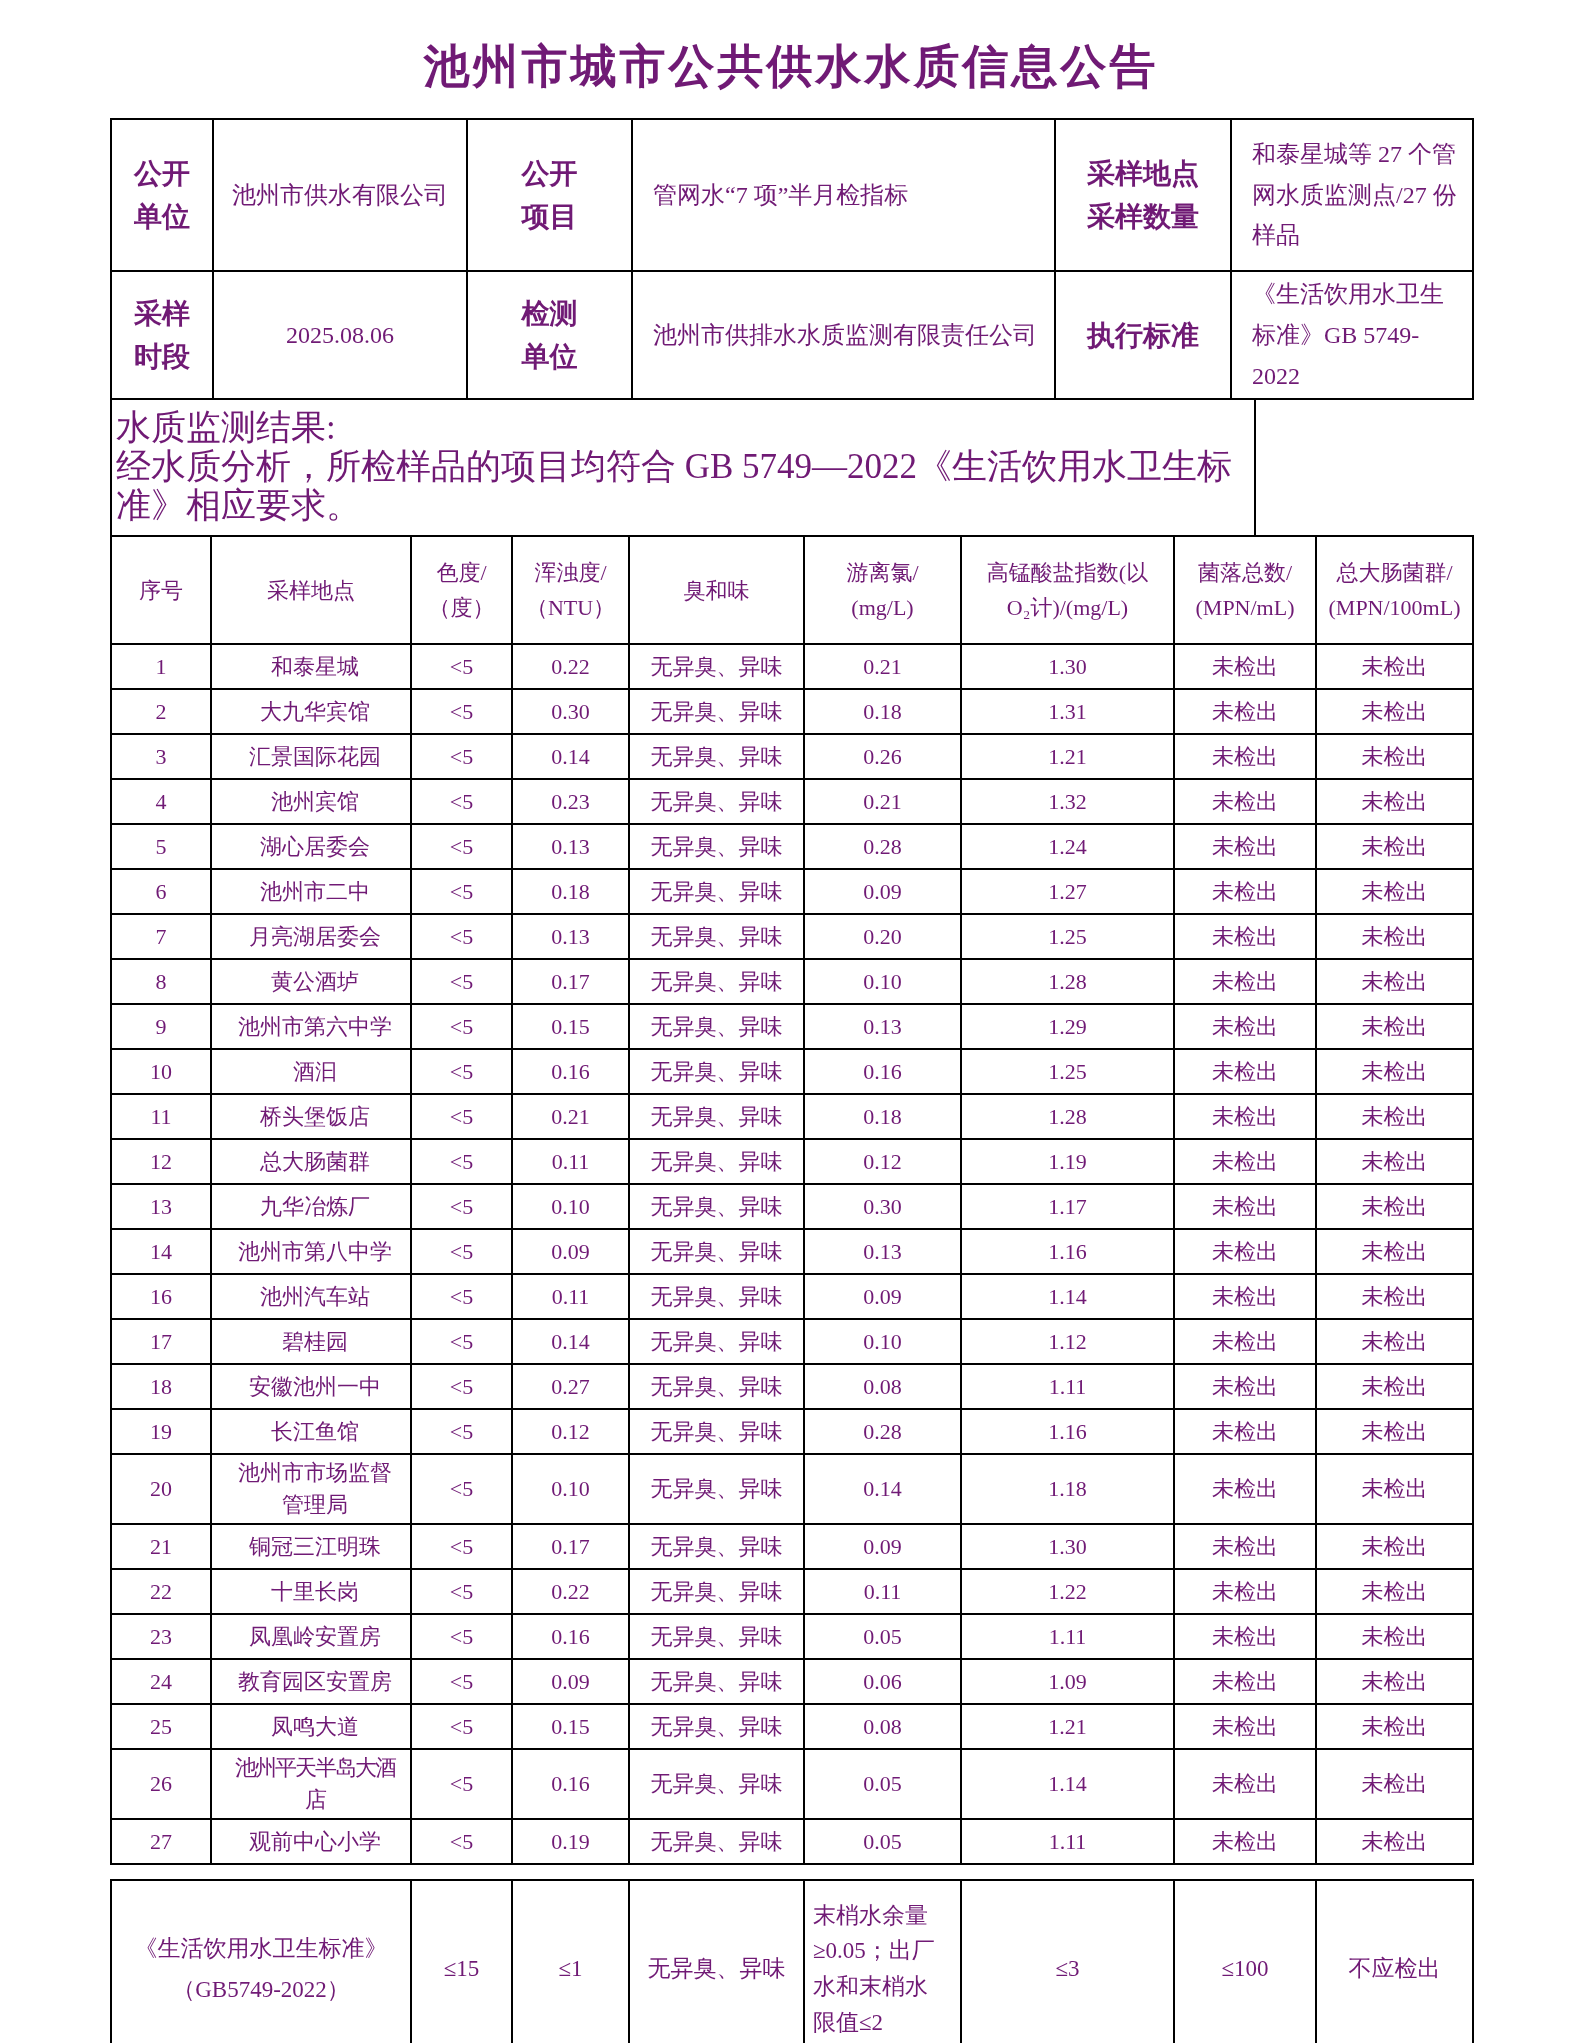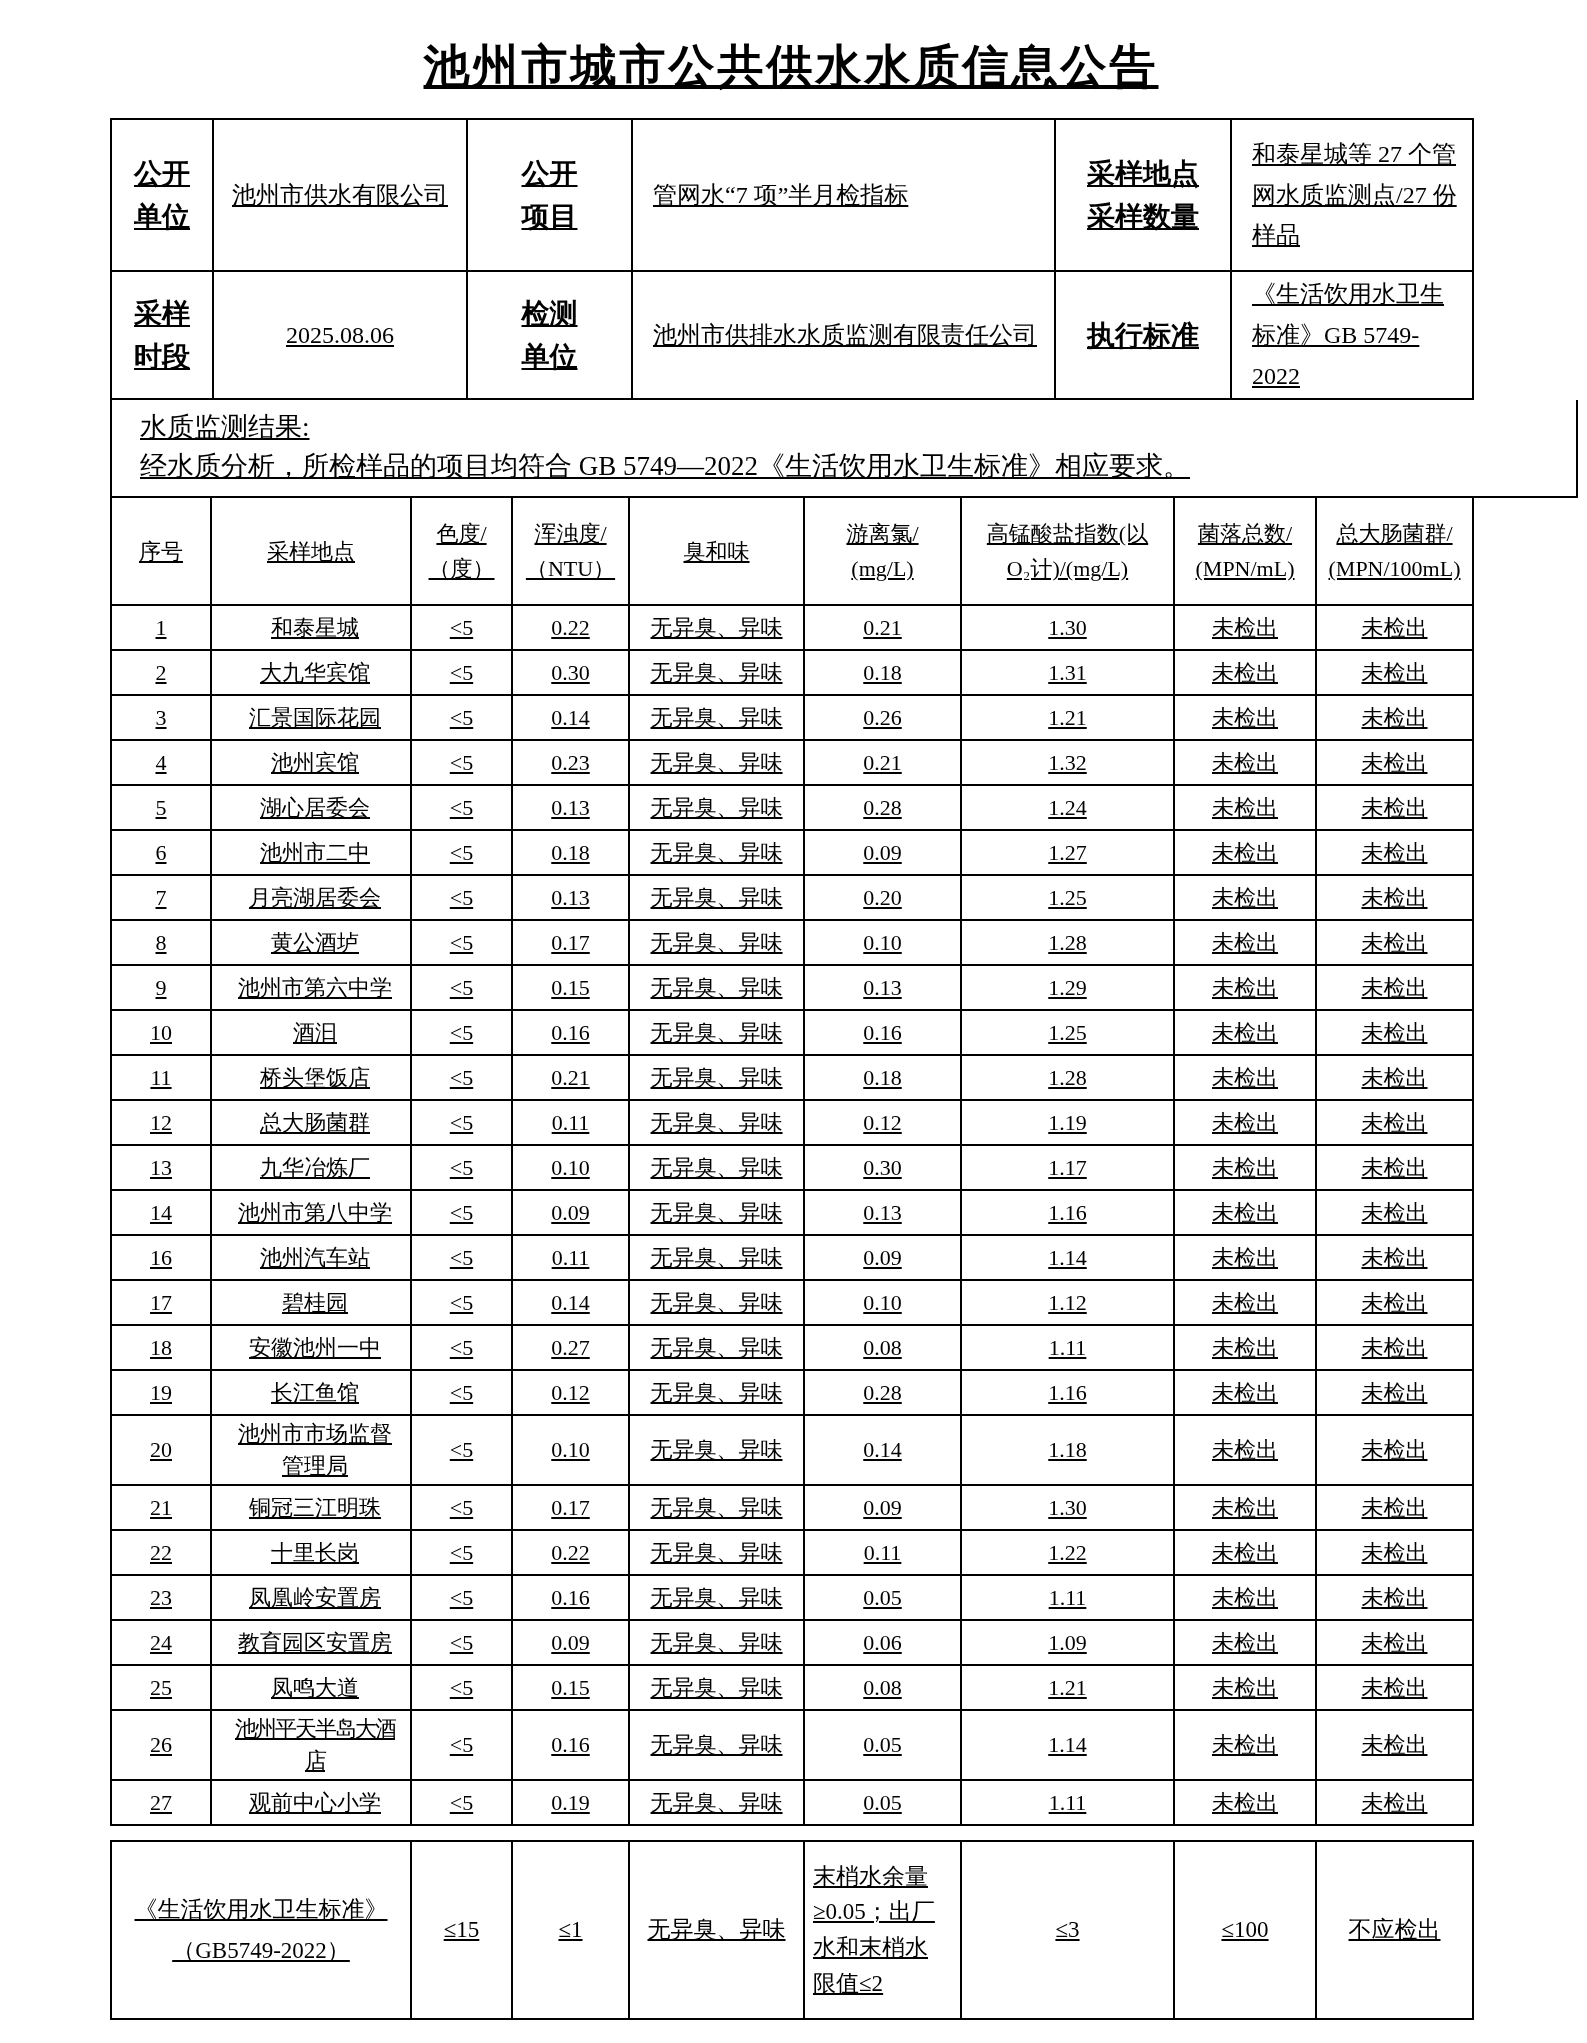--- a/index.html
+++ b/index.html
@@ -1,23 +1,22 @@
 <!DOCTYPE html>
 <html><head>
 <meta charset="utf-8">
 <style>
   html,body{margin:0;padding:0;background:#ffffff;}
   .page{
     position:relative;
     width:1587px;height:2043px;
-    background:#ffffff;color:#000000;
+    background:#ffffff;color:#701a75;
     box-sizing:border-box;
     padding:28px 115px 0 110px;
     font-family:"Liberation Serif","DejaVu Serif",serif;
-    text-decoration:underline;
   }
   h1.title{
     text-align:center;
     font-family:"Liberation Sans","DejaVu Sans",sans-serif;
     font-weight:bold;
     font-size:46px;
     letter-spacing:3px;
     margin:8px 0 20px 0;
   }
   table{border-collapse:collapse;table-layout:fixed;width:1362px;}
@@ -36,24 +35,24 @@
     font-weight:bold;
     font-size:28px;
     line-height:1.55;
   }
   .info-table .val{font-size:24px;line-height:1.7;margin-top:30px;}
   .info-table .val.left{text-align:left;padding-left:20px;padding-right:14px;}
   .info-table .r1{height:152px;padding-left:12px;}
   .info-table .r2{height:105px;}
   
   .results{
-    width:1468px;box-sizing:border-box;
+    width:1146px;box-sizing:border-box;
     border:2px solid #000;border-top:none;
-    padding:8px 12px 10px 28px;
-    font-size:27px;line-height:39px;
+    padding:8px 12px 10px 4px;
+    font-size:35px;line-height:39px;
     white-space:pre-line;
   }
   
   .main-table{margin-top:-2px;}
   .main-table th{font-size:22px;line-height:1.6;height:108px;}
   .main-table td{font-size:22px;height:45px;line-height:1.45;}
   .main-table td.loc{text-align:center;padding-left:14px;}
   .main-table td.loc.condensed{letter-spacing:-2px;}
   
   .std-table{margin-top:14px;}

